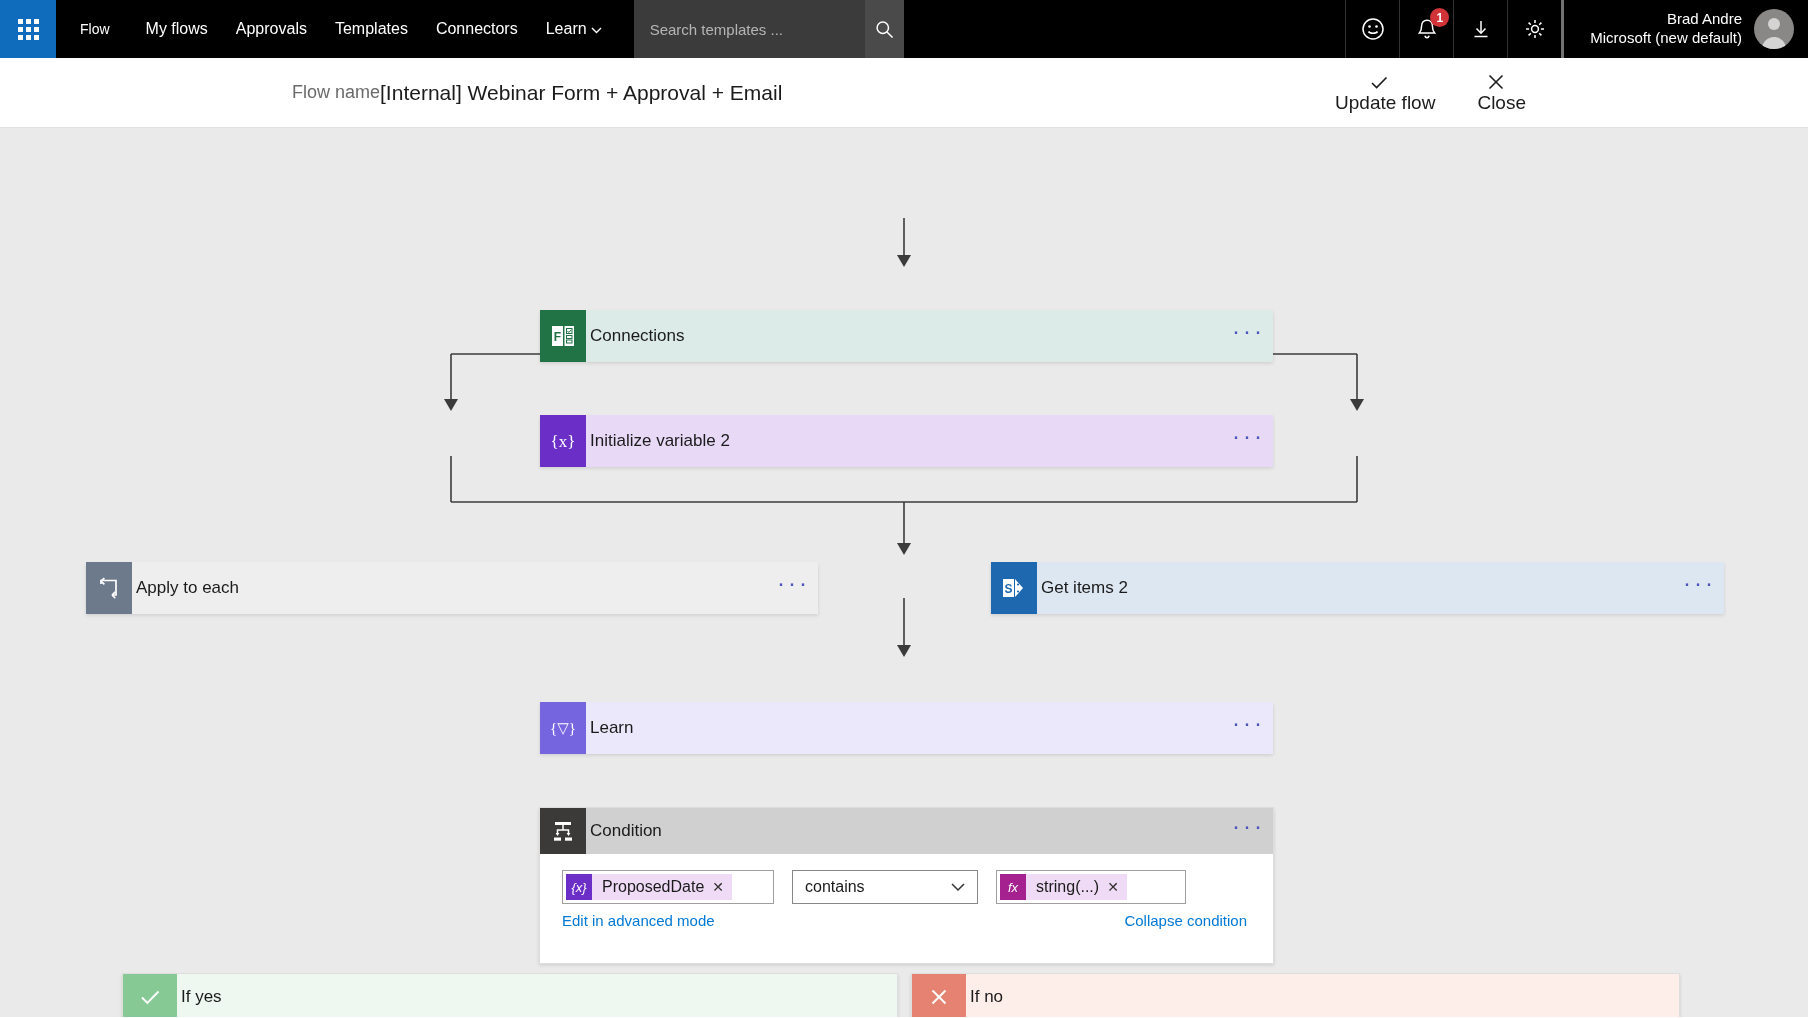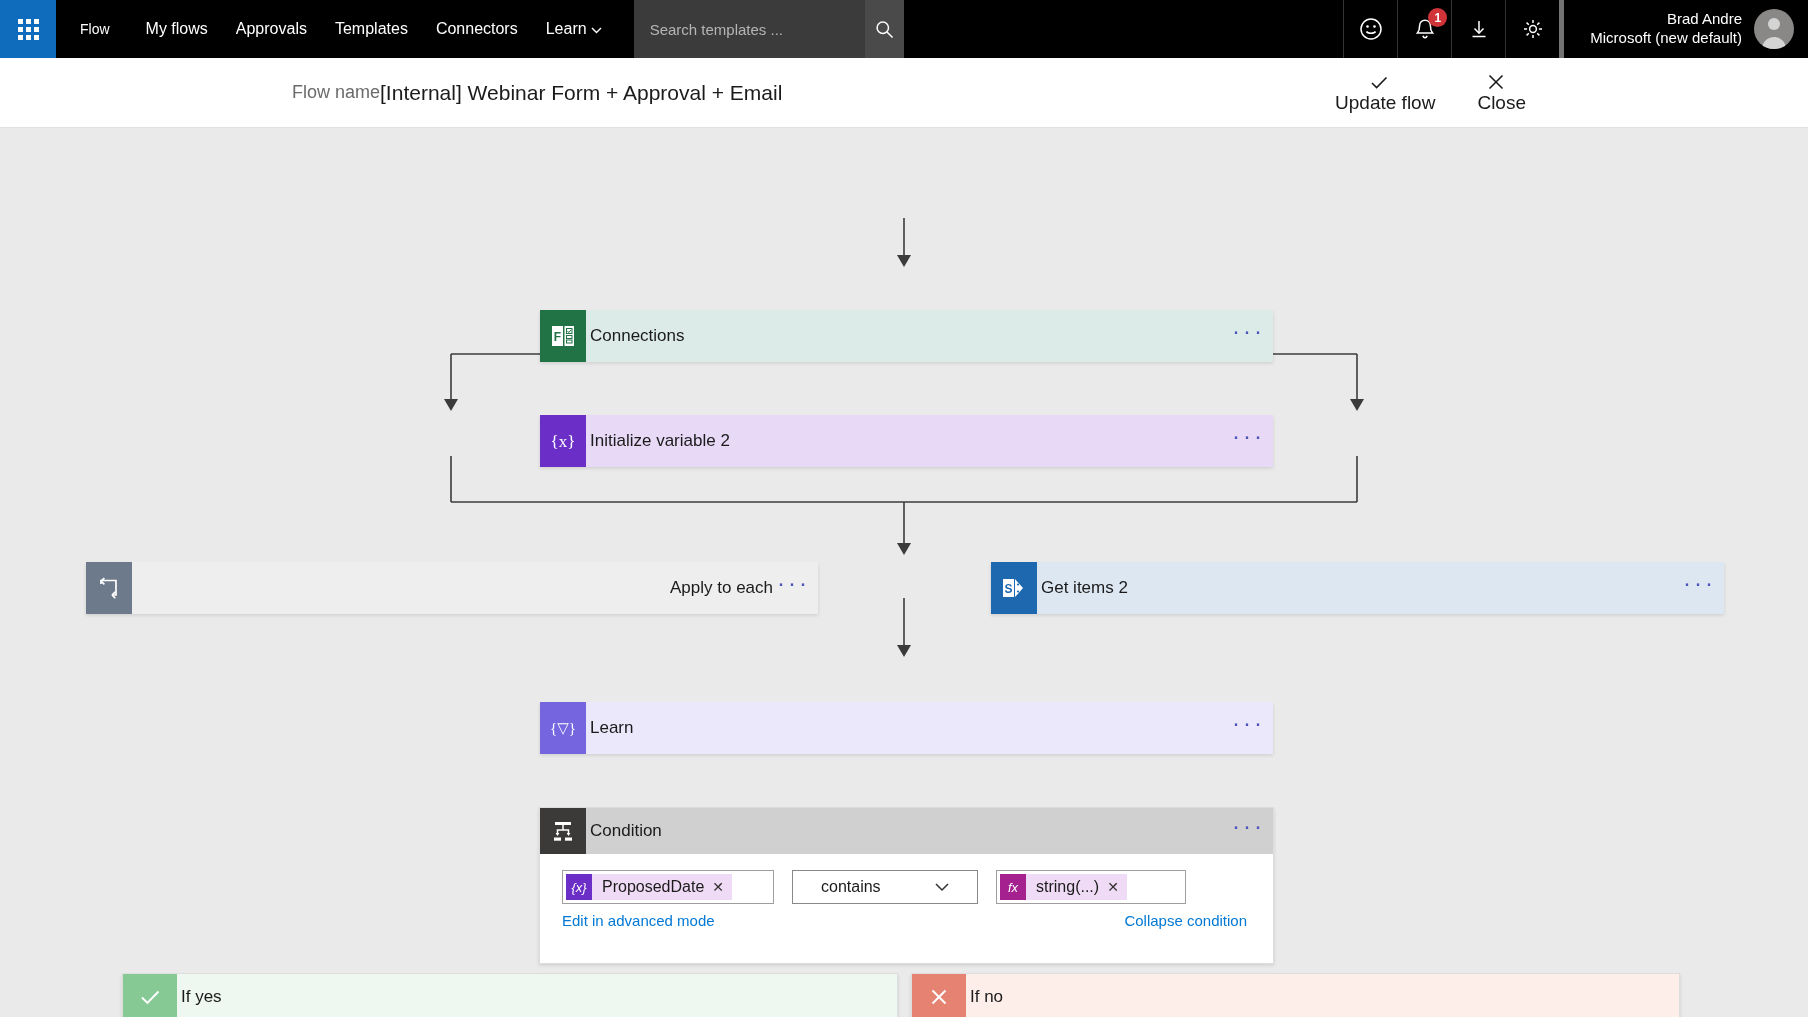--- a/index.html
+++ b/index.html
@@ -95,21 +95,21 @@
     color: #fff;
     border-radius: 50%;
     width: 19px; height: 19px;
     font-size: 12px;
     display: flex; align-items: center; justify-content: center;
     font-weight: bold;
   }
   .userblock {
     display: flex; align-items: center;
     padding: 0 14px 0 26px;
-    border-left: 5px solid #737373;
+    border-left: 3px solid #737373;
     cursor: pointer;
   }
   .usertext { text-align: right; color: #ffffff; line-height: 1.25; margin-right: 12px; }
   .usertext .l1 { font-size: 15px; }
   .usertext .l2 { font-size: 15px; }
   .avatar {
     width: 40px; height: 40px; border-radius: 50%;
     background: #8a8886;
     display: flex; align-items: flex-end; justify-content: center;
     overflow: hidden;
@@ -215,21 +215,21 @@
     color: #ffffff;
     font-size: 13px; font-style: italic;
   }
   .pill .ptext { font-size: 16px; color: #1b1b1b; padding: 0 8px 0 10px; white-space: nowrap; }
   .pill .px { font-size: 14px; color: #323130; cursor: pointer; }
   .selectbox {
     width: 186px; height: 34px;
     border: 1px solid #8a8886;
     background: #ffffff;
     display: flex; align-items: center; justify-content: space-between;
-    padding: 0 28px;
+    padding: 0 12px;
     font-size: 16px; color: #1b1b1b;
     cursor: pointer;
   }
   .cond-links {
     display: flex; align-items: center;
     padding: 8px 26px 0 22px;
   }
   .link {
     color: #0078d4;
     font-size: 15px;
@@ -424,21 +424,21 @@
       <svg width="30" height="30" viewBox="0 0 30 30">
         <text x="15" y="21" font-family="Liberation Serif, serif" font-size="17" fill="#ffffff" text-anchor="middle">{x}</text>
       </svg>
     </div>
     <div class="node-body">
       <span class="node-title">Initialize variable 2</span>
       <span class="ellipsis">···</span>
     </div>
   </div>
 
-  <div class="node" style="left:86px; top:434px; width:732px; height:52px; background:#eeeeee;text-align:right;">
+  <div class="node" style="left:86px; top:434px; width:732px; height:52px; background:#eeeeee;">
     <div class="node-icon" style="background:#6d7a8c;">
       <svg width="26" height="26" viewBox="0 0 26 26">
         <path d="M5 9V5.5h15V20h-4" stroke="#ffffff" stroke-width="1.7" fill="none"></path>
         <path d="M5 6.2l3.4-3.1M5 6.2l3.4 3.1" stroke="#ffffff" stroke-width="1.7" fill="none"></path>
         <path d="M16 20l3.3-3.2M16 20l3.3 3.2" stroke="#ffffff" stroke-width="1.7" fill="none"></path>
       </svg>
     </div>
     <div class="node-body">
       <span class="node-title">Apply to each</span>
       <span class="ellipsis">···</span>

